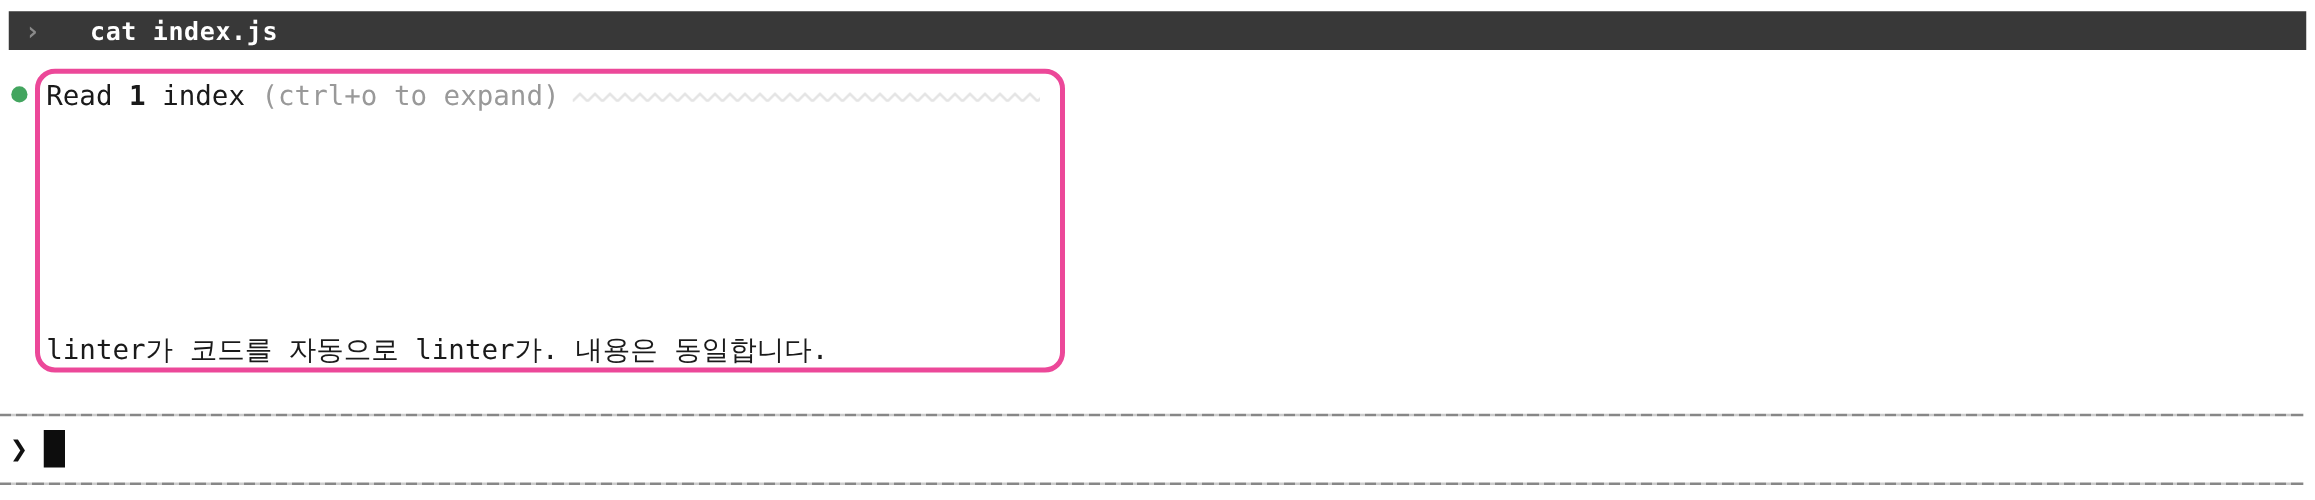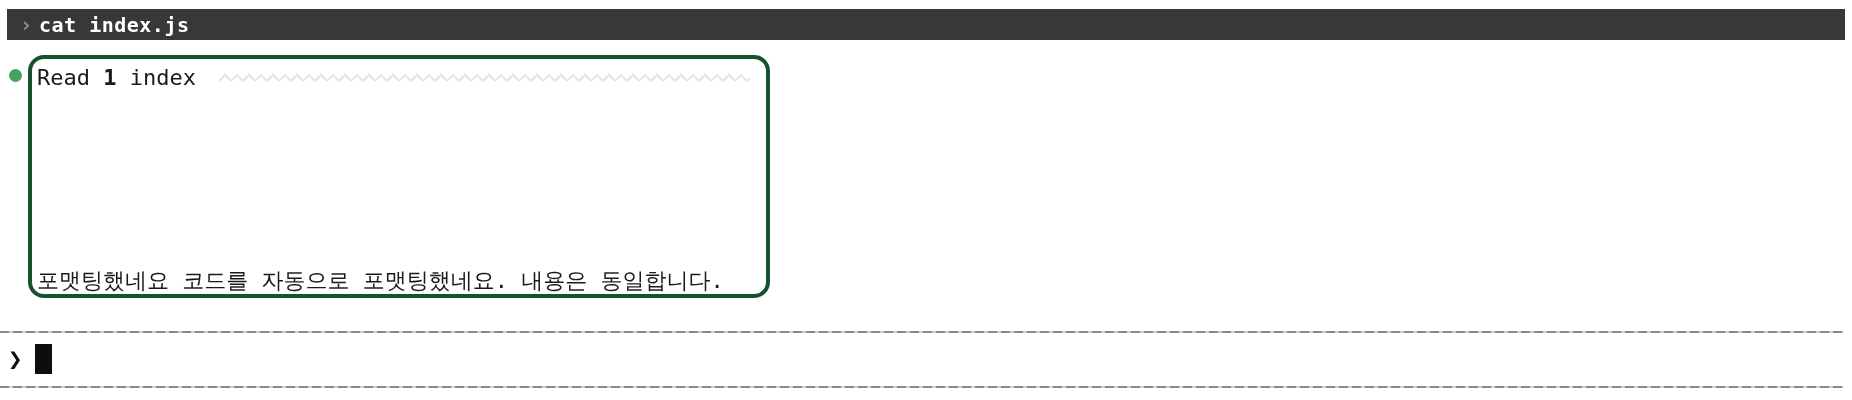--- a/index.html
+++ b/index.html
@@ -6,27 +6,27 @@
   .screen{
     position:relative;width:1852px;height:400px;background:#ffffff;overflow:hidden;
     font-family:"DejaVu Sans Mono","Liberation Mono",monospace;color:#1a1a1a;
   }
   
   .cmdbar{
     position:absolute;left:7px;top:9px;width:1838px;height:31px;background:#383838;
     display:flex;align-items:center;padding-left:6px;box-sizing:border-box;
   }
   .cmdbar .chev{color:#8a8a8a;font-size:21px;font-weight:bold;width:26px;text-align:center;}
-  .cmdbar .cmd{color:#ffffff;font-size:20px;font-weight:bold;letter-spacing:.5px;}
+  .cmdbar .cmd{color:#ffffff;font-size:20px;font-weight:bold;letter-spacing:.5px;margin-left:33px;}
   
   .bullet{position:absolute;left:9px;top:69px;width:13px;height:13px;border-radius:50%;background:#43a55f;}
   
   .result-box{
-    position:absolute;left:28px;top:55px;width:742px;height:243px;box-sizing:border-box;
-    border:4px solid #14532d;border-radius:16px;background:#ffffff;
+    position:absolute;left:28px;top:55px;width:824px;height:243px;box-sizing:border-box;
+    border:4px solid #ec4899;border-radius:16px;background:#ffffff;
     padding:4px 10px 0 5px;overflow:hidden;
   }
   .box-line{height:29px;line-height:29px;font-size:22px;white-space:pre;overflow:hidden;}
   .summary-line{display:flex;align-items:center;}
   .summary-line b{font-weight:bold;}
   .muted{color:#999999;}
   .shimmer{flex:1;margin-left:10px;margin-right:6px;min-width:0;height:12px;}
   
   .sep{
     position:absolute;left:0;width:1843px;height:2px;
@@ -46,21 +46,21 @@
 
   <div class="cmdbar">
     <span class="chev">›</span>
     <span class="cmd">cat index.js</span>
   </div>
 
   <div class="bullet"></div>
 
   <div class="result-box">
     <div class="box-line summary-line">
-      <span>Read </span><b>1</b><span> index </span>
+      <span>Read </span><b>1</b><span> index </span><span class="muted">(ctrl+o to expand)</span>
       <svg class="shimmer" preserveAspectRatio="none">
         <defs>
           <pattern id="zig" width="12" height="12" patternUnits="userSpaceOnUse">
             <path d="M0 9 L6 3 L12 9" fill="none" stroke="#e4e4e4" stroke-width="2"></path>
           </pattern>
         </defs>
         <rect x="0" y="0" width="100%" height="12" fill="url(#zig)"></rect>
       </svg>
     </div>
     <div class="box-line"></div>
@@ -70,21 +70,21 @@
     <div class="box-line">
       
     </div>
     <div class="box-line">
       
     </div>
     <div class="box-line">
       
     </div>
     <div class="box-line"></div>
-    <div class="box-line">포맷팅했네요 코드를 자동으로 포맷팅했네요. 내용은 동일합니다.</div>
+    <div class="box-line">linter가 코드를 자동으로 linter가. 내용은 동일합니다.</div>
   </div>
 
   <div class="sep sep-top"></div>
   <div class="sep sep-bottom"></div>
 
   <div class="prompt">
     <span class="pchev">❯</span>
     <div class="cursor-block"></div>
   </div>
 

